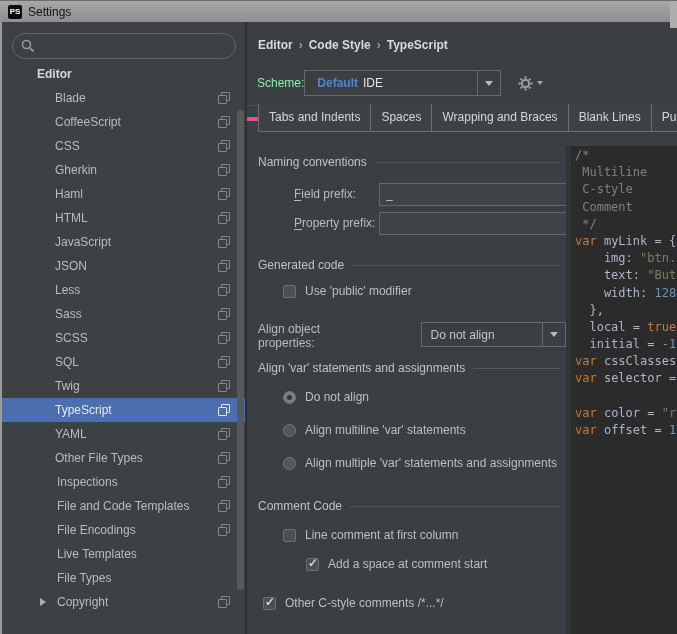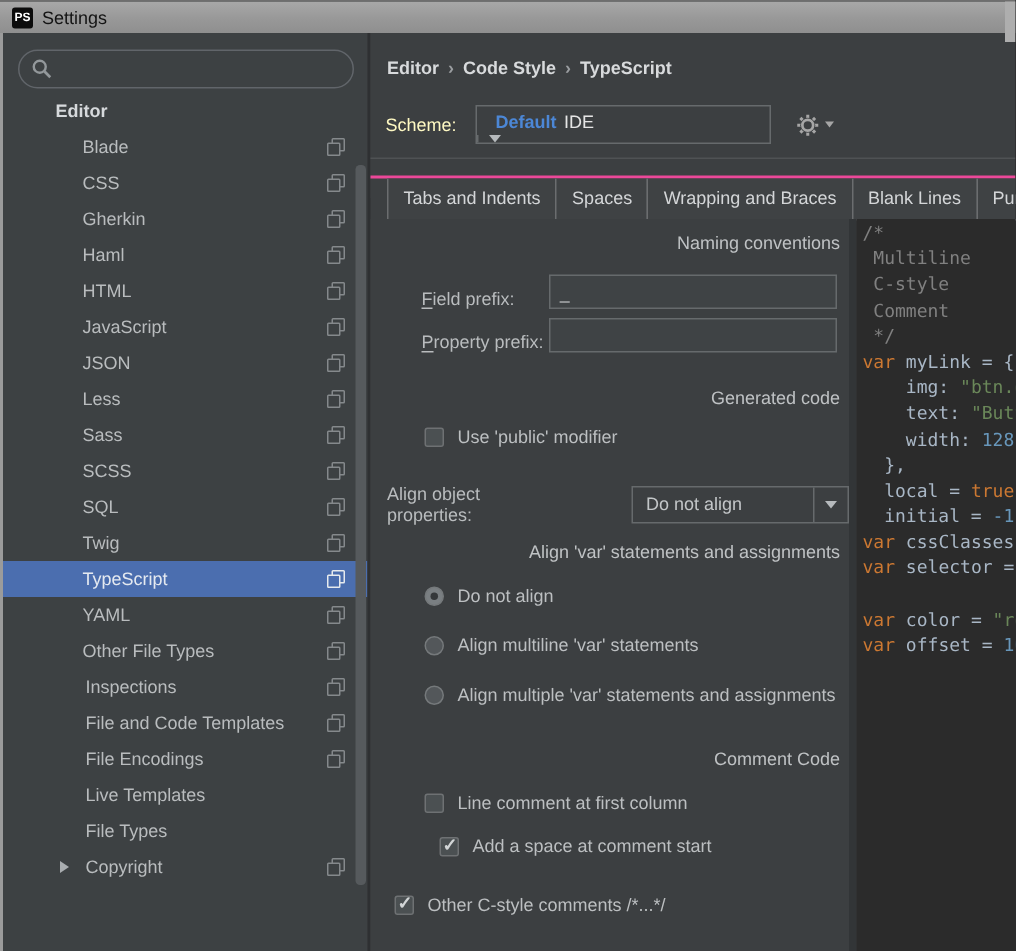--- a/index.html
+++ b/index.html
@@ -53,77 +53,77 @@
   .sel .dup-icon::after{border-color:#e6eaee;background:var(--selection-blue)}
   .side-scrollbar{position:absolute;left:235px;top:88px;width:7px;height:480px;
     background:#565a5d;border-radius:3px;}
   .v-divider{position:absolute;left:245px;top:22px;bottom:0;width:2px;background:#2e3032;}
 
   
   .main-header{position:absolute;left:247px;top:22px;right:0;height:95px;background:var(--panel-bg);}
   .breadcrumb{position:absolute;left:11px;top:16px;font-weight:bold;color:#d8dadc;}
   .crumb-sep{color:#9a9da0;font-weight:bold;margin:0 6px;}
   .scheme-row{position:absolute;left:10px;top:48px;display:flex;align-items:center;}
-  .scheme-label{margin-right:13px;color:#fef9c3;}
-  .combo{display:flex;align-items:stretch;width:197px;height:26px;border:1px solid #666a6c;background:#3c3f41;flex-direction:column;}
+  .scheme-label{color:#86efac;}
+  .combo{display:flex;align-items:stretch;width:197px;height:26px;border:1px solid #666a6c;background:#3c3f41;}
   .combo-text{flex:1;display:flex;align-items:center;padding-left:12px;overflow:hidden;white-space:nowrap;}
   .scheme-primary{color:var(--scheme-default-blue);font-weight:bold;}
   .scheme-secondary{color:#e5e5e5;margin-left:5px;}
   .combo-btn{width:23px;border-left:1px solid #666a6c;display:flex;align-items:center;justify-content:center;}
   .tri-down{width:0;height:0;border-left:4px solid transparent;border-right:4px solid transparent;
     border-top:5px solid #b6babd;}
   .gear-wrap{display:flex;align-items:center;margin-left:16px;}
   .gear-caret{width:0;height:0;border-left:3px solid transparent;border-right:3px solid transparent;
     border-top:4px solid #a6a6a6;margin-left:3px;}
   .header-sep{position:absolute;left:0;right:0;top:83px;height:1px;background:#4f5254;}
 
   
-  .tab-strip{position:absolute;left:247px;top:117px;right:0;height:15px;border-top:2px solid #ec4899;
-    display:flex;align-items:flex-start;padding-left:11px;background:var(--panel-bg);}
+  .tab-strip{position:absolute;left:247px;top:117px;right:0;height:15px;border-top:4px solid #ec4899;
+    display:flex;align-items:flex-end;padding-left:11px;background:var(--panel-bg);}
   .tab{height:28px;line-height:26px;padding:0 10px;border:1px solid #6b6d6f;border-top:none;
     color:#d4d6d8;background:#3f4244;white-space:nowrap;cursor:default;}
   .tab + .tab{margin-left:-1px;}
   .tab-strip-end{position:absolute;right:0;top:1px;width:7px;height:27px;background:#aeaeae;}
 
   
   .content{position:absolute;left:247px;top:146px;width:319px;bottom:0;background:var(--panel-bg);overflow:hidden;}
-  .sec-title{position:absolute;left:11px;right:6px;display:flex;align-items:flex-end;color:#bfc2c4;flex-direction:column;}
+  .sec-title{position:absolute;left:11px;right:6px;display:flex;align-items:center;color:#bfc2c4;}
   .sec-line{flex:1;height:1px;background:#54575a;margin-left:8px;}
-  .n-row{position:absolute;left:34px;display:flex;align-items:flex-end;height:24px;}
+  .n-row{position:absolute;left:47px;display:flex;align-items:center;height:24px;}
   .n-label{width:85px;color:#b9bcbe;}
   .n-label u{text-underline-offset:2px;}
   .text-field{width:192px;height:23px;background:#3f4345;border:1px solid #666a6c;color:#c3c6c8;
     padding-left:6px;font-family:"Liberation Sans",sans-serif;font-size:12px;outline:none;}
   .cb-row,.radio-row{position:absolute;display:flex;align-items:flex-end;gap:9px;height:15px;}
   .cb{position:relative;width:13px;height:13px;background:#4b5052;border:1px solid #6e7173;
     border-radius:2px;flex:none;cursor:default;}
   .cb.on::after{content:"✓";position:absolute;left:1px;top:-3px;font-size:12px;color:#d2d5d6;font-weight:bold;}
   .radio{position:relative;width:13px;height:13px;border-radius:50%;background:#53575a;
     border:1px solid #75797b;flex:none;cursor:default;}
   .radio.on{background:#7a7f82;}
   .radio.on::after{content:"";position:absolute;left:3px;top:3px;width:5px;height:5px;
     border-radius:50%;background:#35383a;}
   .ctl-label{color:#bcbfc1;white-space:nowrap;}
-  .ao-row{position:absolute;left:11px;top:176px;display:flex;align-items:center;gap:48px;}
+  .ao-row{position:absolute;left:11px;top:176px;display:flex;gap:48px;}
   .ao-label{margin-right:11px;color:#b9bcbe;}
   .combo-small{display:flex;align-items:stretch;width:171px;height:25px;border:1px solid #666a6c;background:#3c3f41;}
   .combo-small .combo-text{padding-left:9px;color:#c3c6c8;}
   #naming-title{top:9px}
   #naming-row1{top:36px}
   #naming-row2{top:65px}
   #generated-title{top:112px}
   #generated-cb{top:137px;left:36px}
   #align-var-title{top:215px}
   #align-var-opts .radio-row:nth-child(1){top:243px;left:36px}
   #align-var-opts .radio-row:nth-child(2){top:276px;left:36px}
   #align-var-opts .radio-row:nth-child(3){top:309px;left:36px}
   #comment-title{top:353px}
   #comment-cbs .cb-row{left:36px}
   #comment-cbs .cb-row.idt0{left:16px}
-  #comment-cbs .cb-row.idt2{left:46px}
+  #comment-cbs .cb-row.idt2{left:59px}
   #comment-cbs .cb-row:nth-child(1){top:381px}
   #comment-cbs .cb-row:nth-child(2){top:410px}
   #comment-cbs .cb-row:nth-child(3){top:449px}
 
   
   .v-divider2{position:absolute;left:566px;top:146px;bottom:0;width:5px;background:#323537;}
   .preview{position:absolute;left:571px;top:146px;right:0;bottom:0;background:var(--editor-bg);
     overflow:hidden;padding:1px 0 0 4px;}
   .code-line{height:17.2px;line-height:17.2px;white-space:pre;
     font-family:"DejaVu Sans Mono",monospace;font-size:12px;color:var(--code-plain);}
@@ -151,20 +151,24 @@
         <line x1="8.7" y1="8.7" x2="12.5" y2="12.5" stroke="#93989b" stroke-width="1.8"></line>
       </svg>
       <input type="text" value="" style="">
     </div>
     <div class="tree">
         <div class="tree-row ind1 bold">
           <span class="tree-label">Editor</span>
         </div>
         <div class="tree-row ind3">
           <span class="tree-label">Blade</span>
+          <span class="dup-icon"></span>
+        </div>
+        <div class="tree-row ind3">
+          <span class="tree-label">CoffeeScript</span>
           <span class="dup-icon"></span>
         </div>
         <div class="tree-row ind3">
           <span class="tree-label">CSS</span>
           <span class="dup-icon"></span>
         </div>
         <div class="tree-row ind3">
           <span class="tree-label">Gherkin</span>
           <span class="dup-icon"></span>
         </div>

